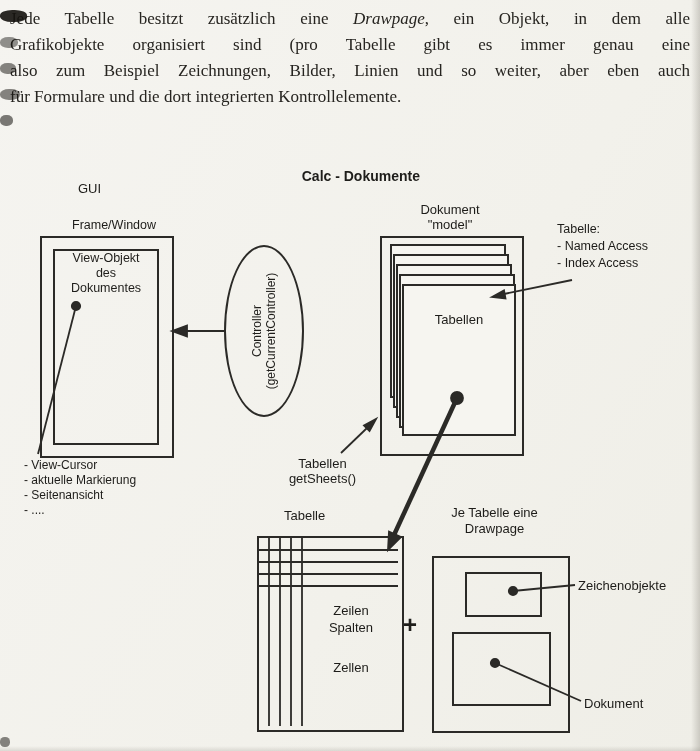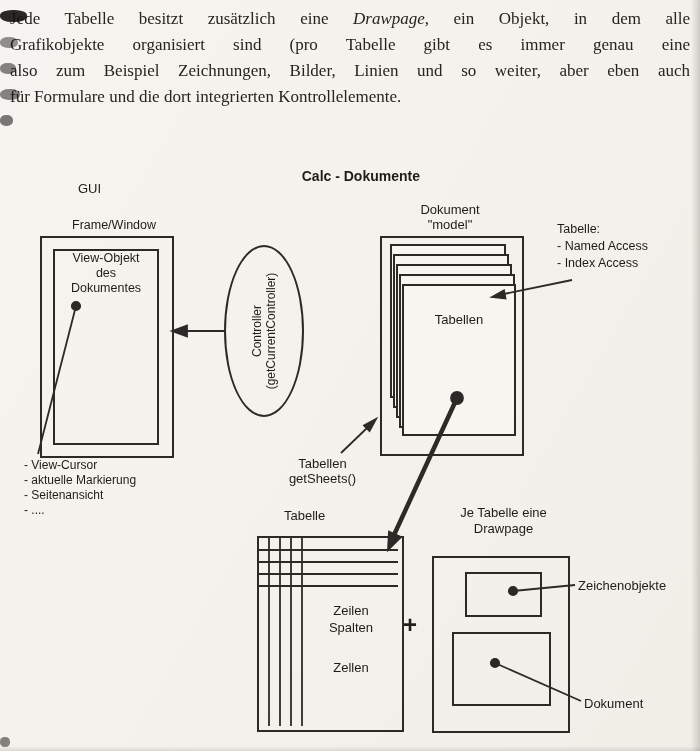--- a/index.html
+++ b/index.html
@@ -91,21 +91,21 @@
 getSheets()</div>
 
   <div class="lbl" style="left:284px;top:508px;">Tabelle</div>
   <div class="box" style="left:257px;top:536px;width:143px;height:192px;"></div>
   <div class="lbl center preline" style="left:302px;top:602px;width:98px;line-height:17px;">Zeilen
 Spalten</div>
   <div class="lbl center" style="left:302px;top:660px;width:98px;">Zellen</div>
 
   <div class="plus">+</div>
 
-  <div class="lbl center preline" style="left:441px;top:505px;width:125px;line-height:16px;">Je Tabelle eine
+  <div class="lbl center preline" style="left:432px;top:505px;width:125px;line-height:16px;">Je Tabelle eine
 Drawpage</div>
   <div class="box" style="left:432px;top:556px;width:134px;height:173px;"></div>
   <div class="box" style="left:465px;top:572px;width:73px;height:41px;"></div>
   <div class="box" style="left:452px;top:632px;width:95px;height:70px;"></div>
   <div class="lbl" style="left:578px;top:578px;">Zeichenobjekte</div>
   <div class="lbl" style="left:584px;top:696px;">Dokument</div>
 
   <svg class="overlay" width="700" height="751" viewBox="0 0 700 751">
     <g stroke="#2b2a27" stroke-width="1.8">
       <line x1="269" y1="538" x2="269" y2="726"></line>

